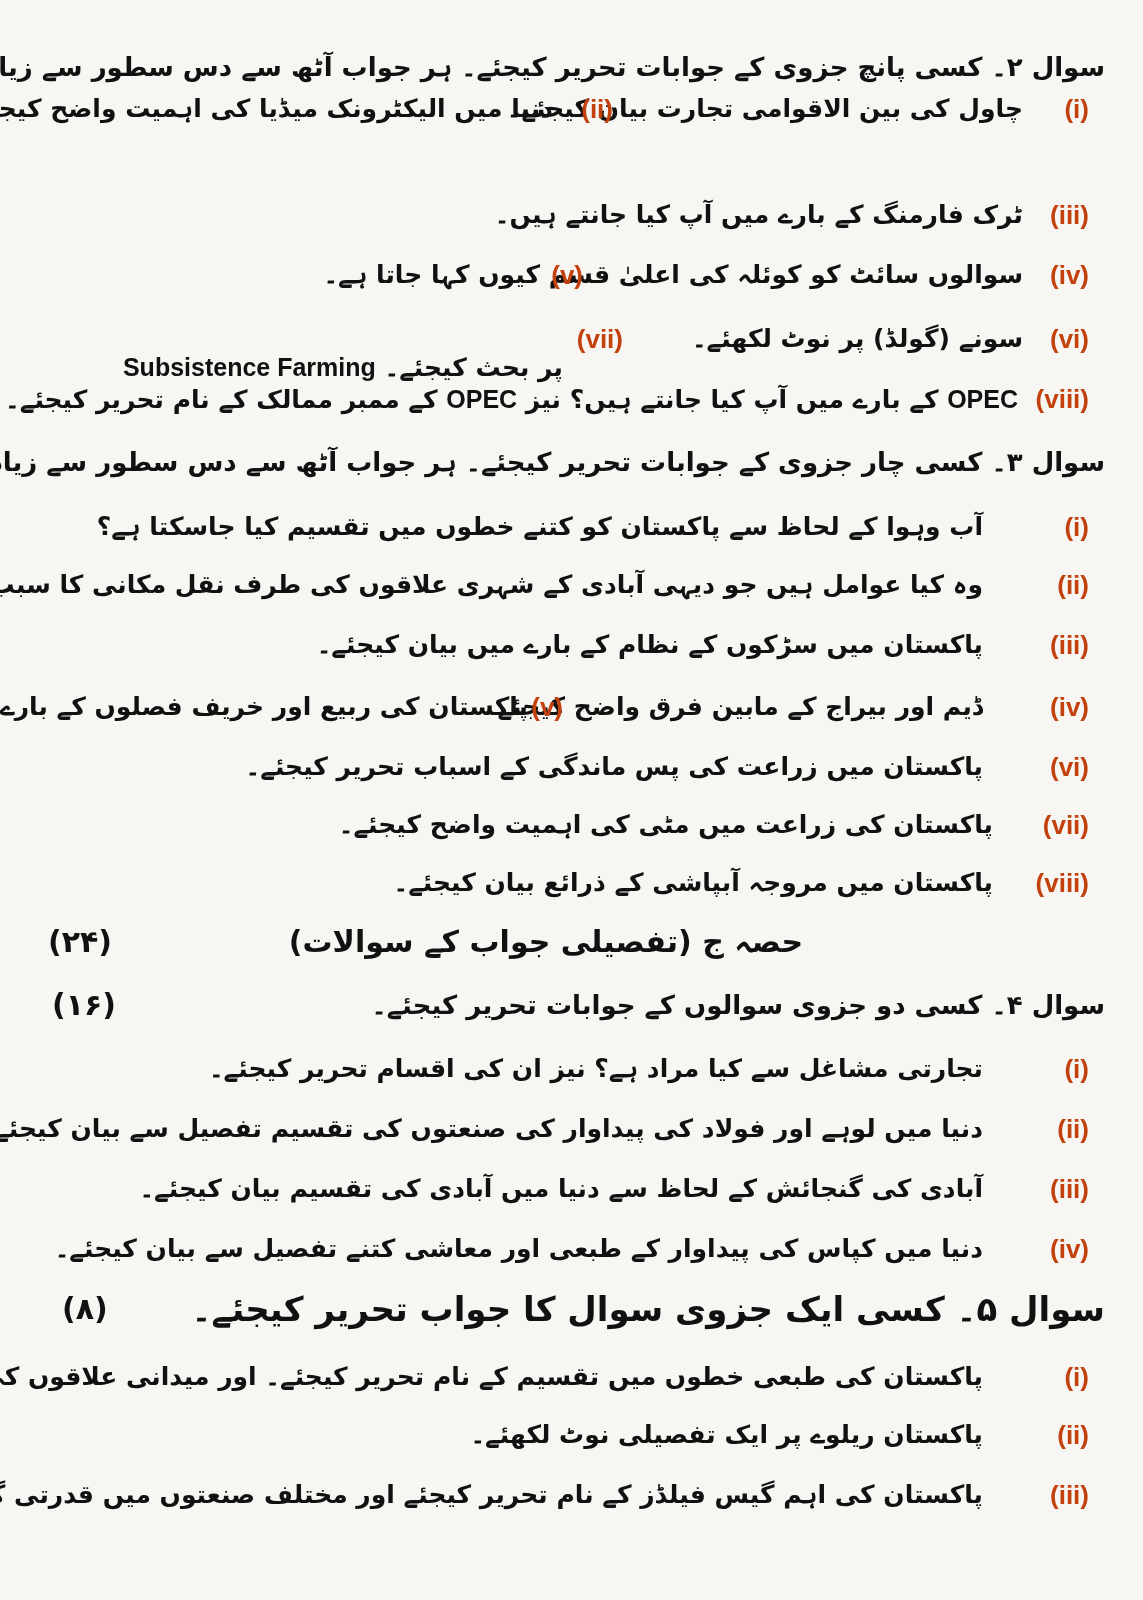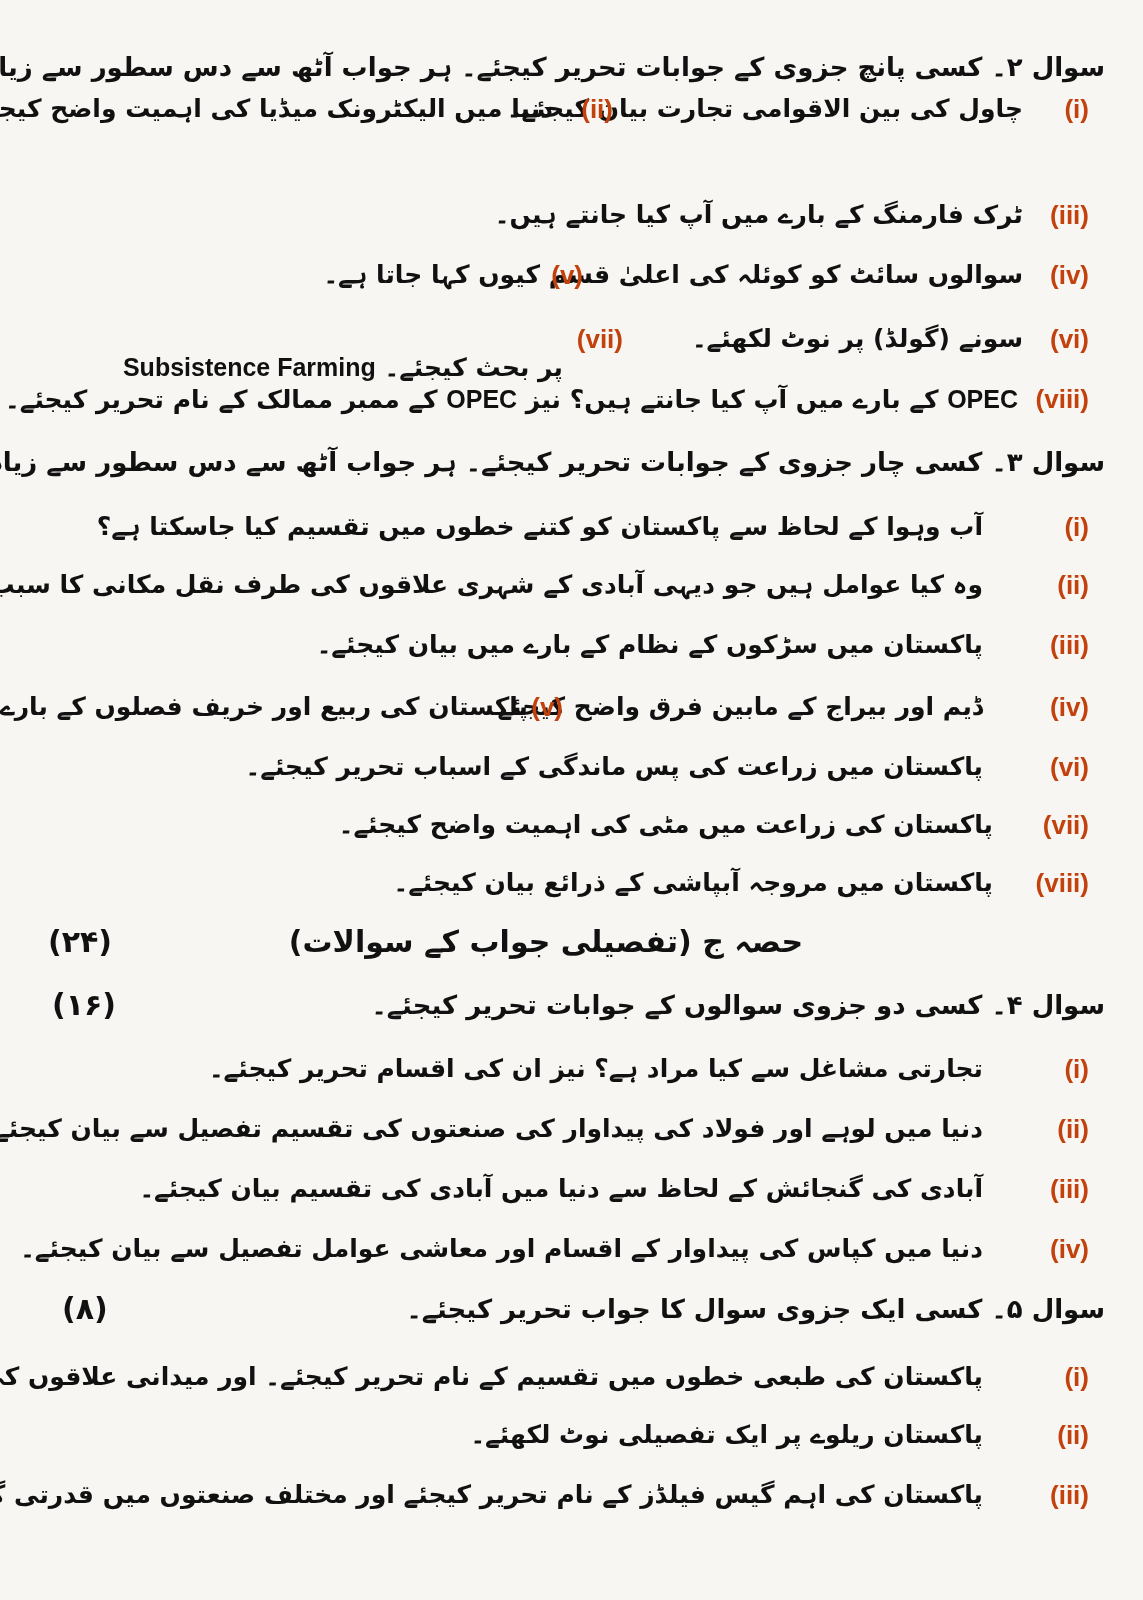--- a/index.html
+++ b/index.html
@@ -92,23 +92,23 @@
   <div class="num" style="right:54px; top:1052px;">(i)</div>
   <div class="line" style="right:160px; top:1052px;">تجارتی مشاغل سے کیا مراد ہے؟ نیز ان کی اقسام تحریر کیجئے۔</div>
 
   <div class="num" style="right:54px; top:1112px;">(ii)</div>
   <div class="line" style="right:160px; top:1112px;">دنیا میں لوہے اور فولاد کی پیداوار کی صنعتوں کی تقسیم تفصیل سے بیان کیجئے۔</div>
 
   <div class="num" style="right:54px; top:1172px;">(iii)</div>
   <div class="line" style="right:160px; top:1172px;">آبادی کی گنجائش کے لحاظ سے دنیا میں آبادی کی تقسیم بیان کیجئے۔</div>
 
   <div class="num" style="right:54px; top:1232px;">(iv)</div>
-  <div class="line" style="right:160px; top:1232px;">دنیا میں کپاس کی پیداوار کے اقسام اور معاشی عوامل تفصیل سے بیان کیجئے۔</div>
+  <div class="line" style="right:160px; top:1232px;">دنیا میں کپاس کی پیداوار کے طبعی اور معاشی کتنے تفصیل سے بیان کیجئے۔</div>
 
-  <div class="line" style="right:38px; top:1292px; font-size:26px;">سوال ۵۔   کسی ایک جزوی سوال کا جواب تحریر کیجئے۔</div>
+  <div class="line" style="right:38px; top:1292px; font-size:34px;">سوال ۵۔   کسی ایک جزوی سوال کا جواب تحریر کیجئے۔</div>
   <div class="marks" style="left:62px; top:1289px;">(۸)</div>
 
   <div class="num" style="right:54px; top:1360px;">(i)</div>
   <div class="line" style="right:160px; top:1360px;">پاکستان کی طبعی خطوں میں تقسیم کے نام تحریر کیجئے۔ اور میدانی علاقوں کی نمایاں خصوصیات بیان کیجئے۔</div>
 
   <div class="num" style="right:54px; top:1418px;">(ii)</div>
   <div class="line" style="right:160px; top:1418px;">پاکستان ریلوے پر ایک تفصیلی نوٹ لکھئے۔</div>
 
   <div class="num" style="right:54px; top:1478px;">(iii)</div>
   <div class="line" style="right:160px; top:1478px;">پاکستان کی اہم گیس فیلڈز کے نام تحریر کیجئے اور مختلف صنعتوں میں قدرتی گیس کا استعمال تحریر کیجئے۔</div>

